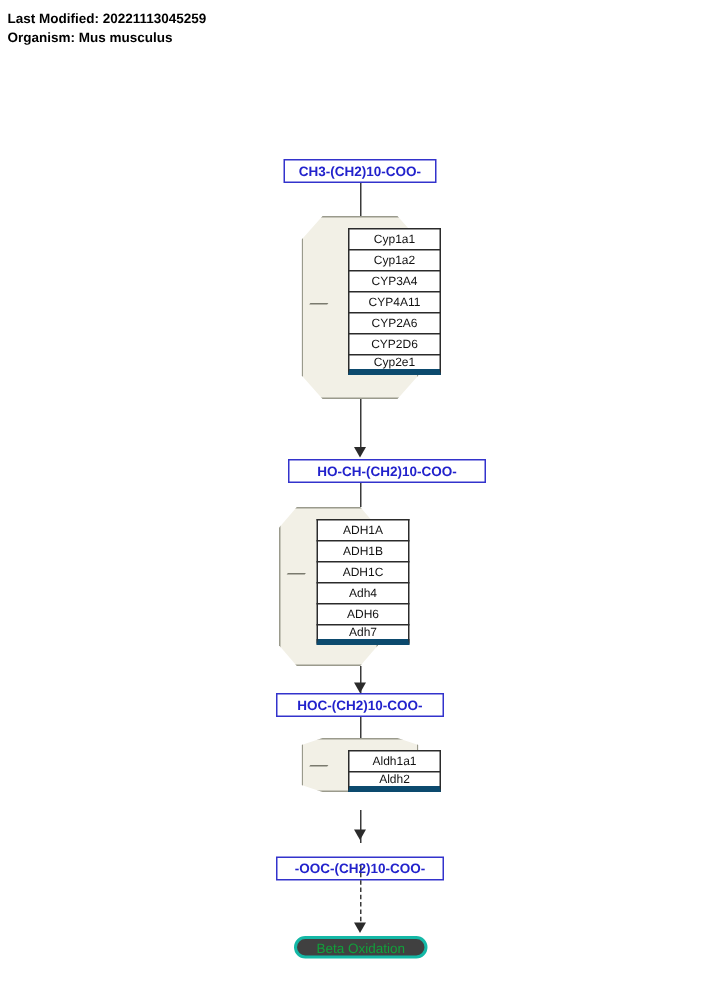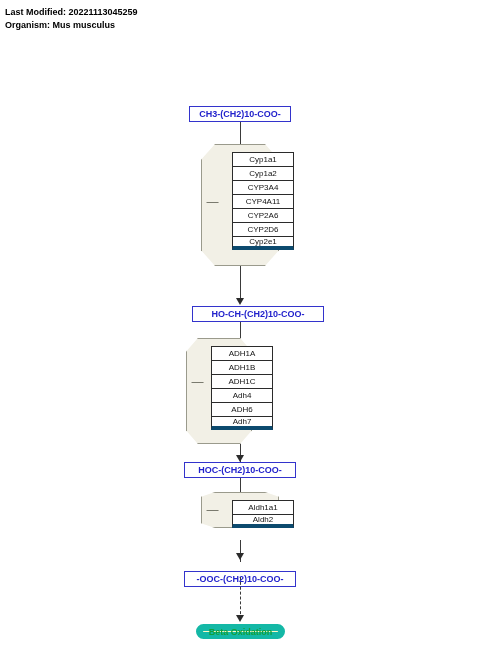--- a/index.html
+++ b/index.html
@@ -52,25 +52,25 @@
     align-items: center;
     justify-content: center;
     height: 16px;
     white-space: nowrap;
   }
 
   
   .process-node {
     position: absolute;
     box-sizing: border-box;
-    border: 7px solid #14b8a6;
-    background: #fef9c3;
+    border: 2px solid #14b8a6;
+    background: #404040;
     color: #11a03b;
     font-size: 9px;
-    font-weight: bold;
+    font-weight: normal;
     border-radius: 9px;
     display: flex;
     align-items: center;
     justify-content: center;
     height: 15px;
     white-space: nowrap;
   }
 
   
   .enzyme-group {

